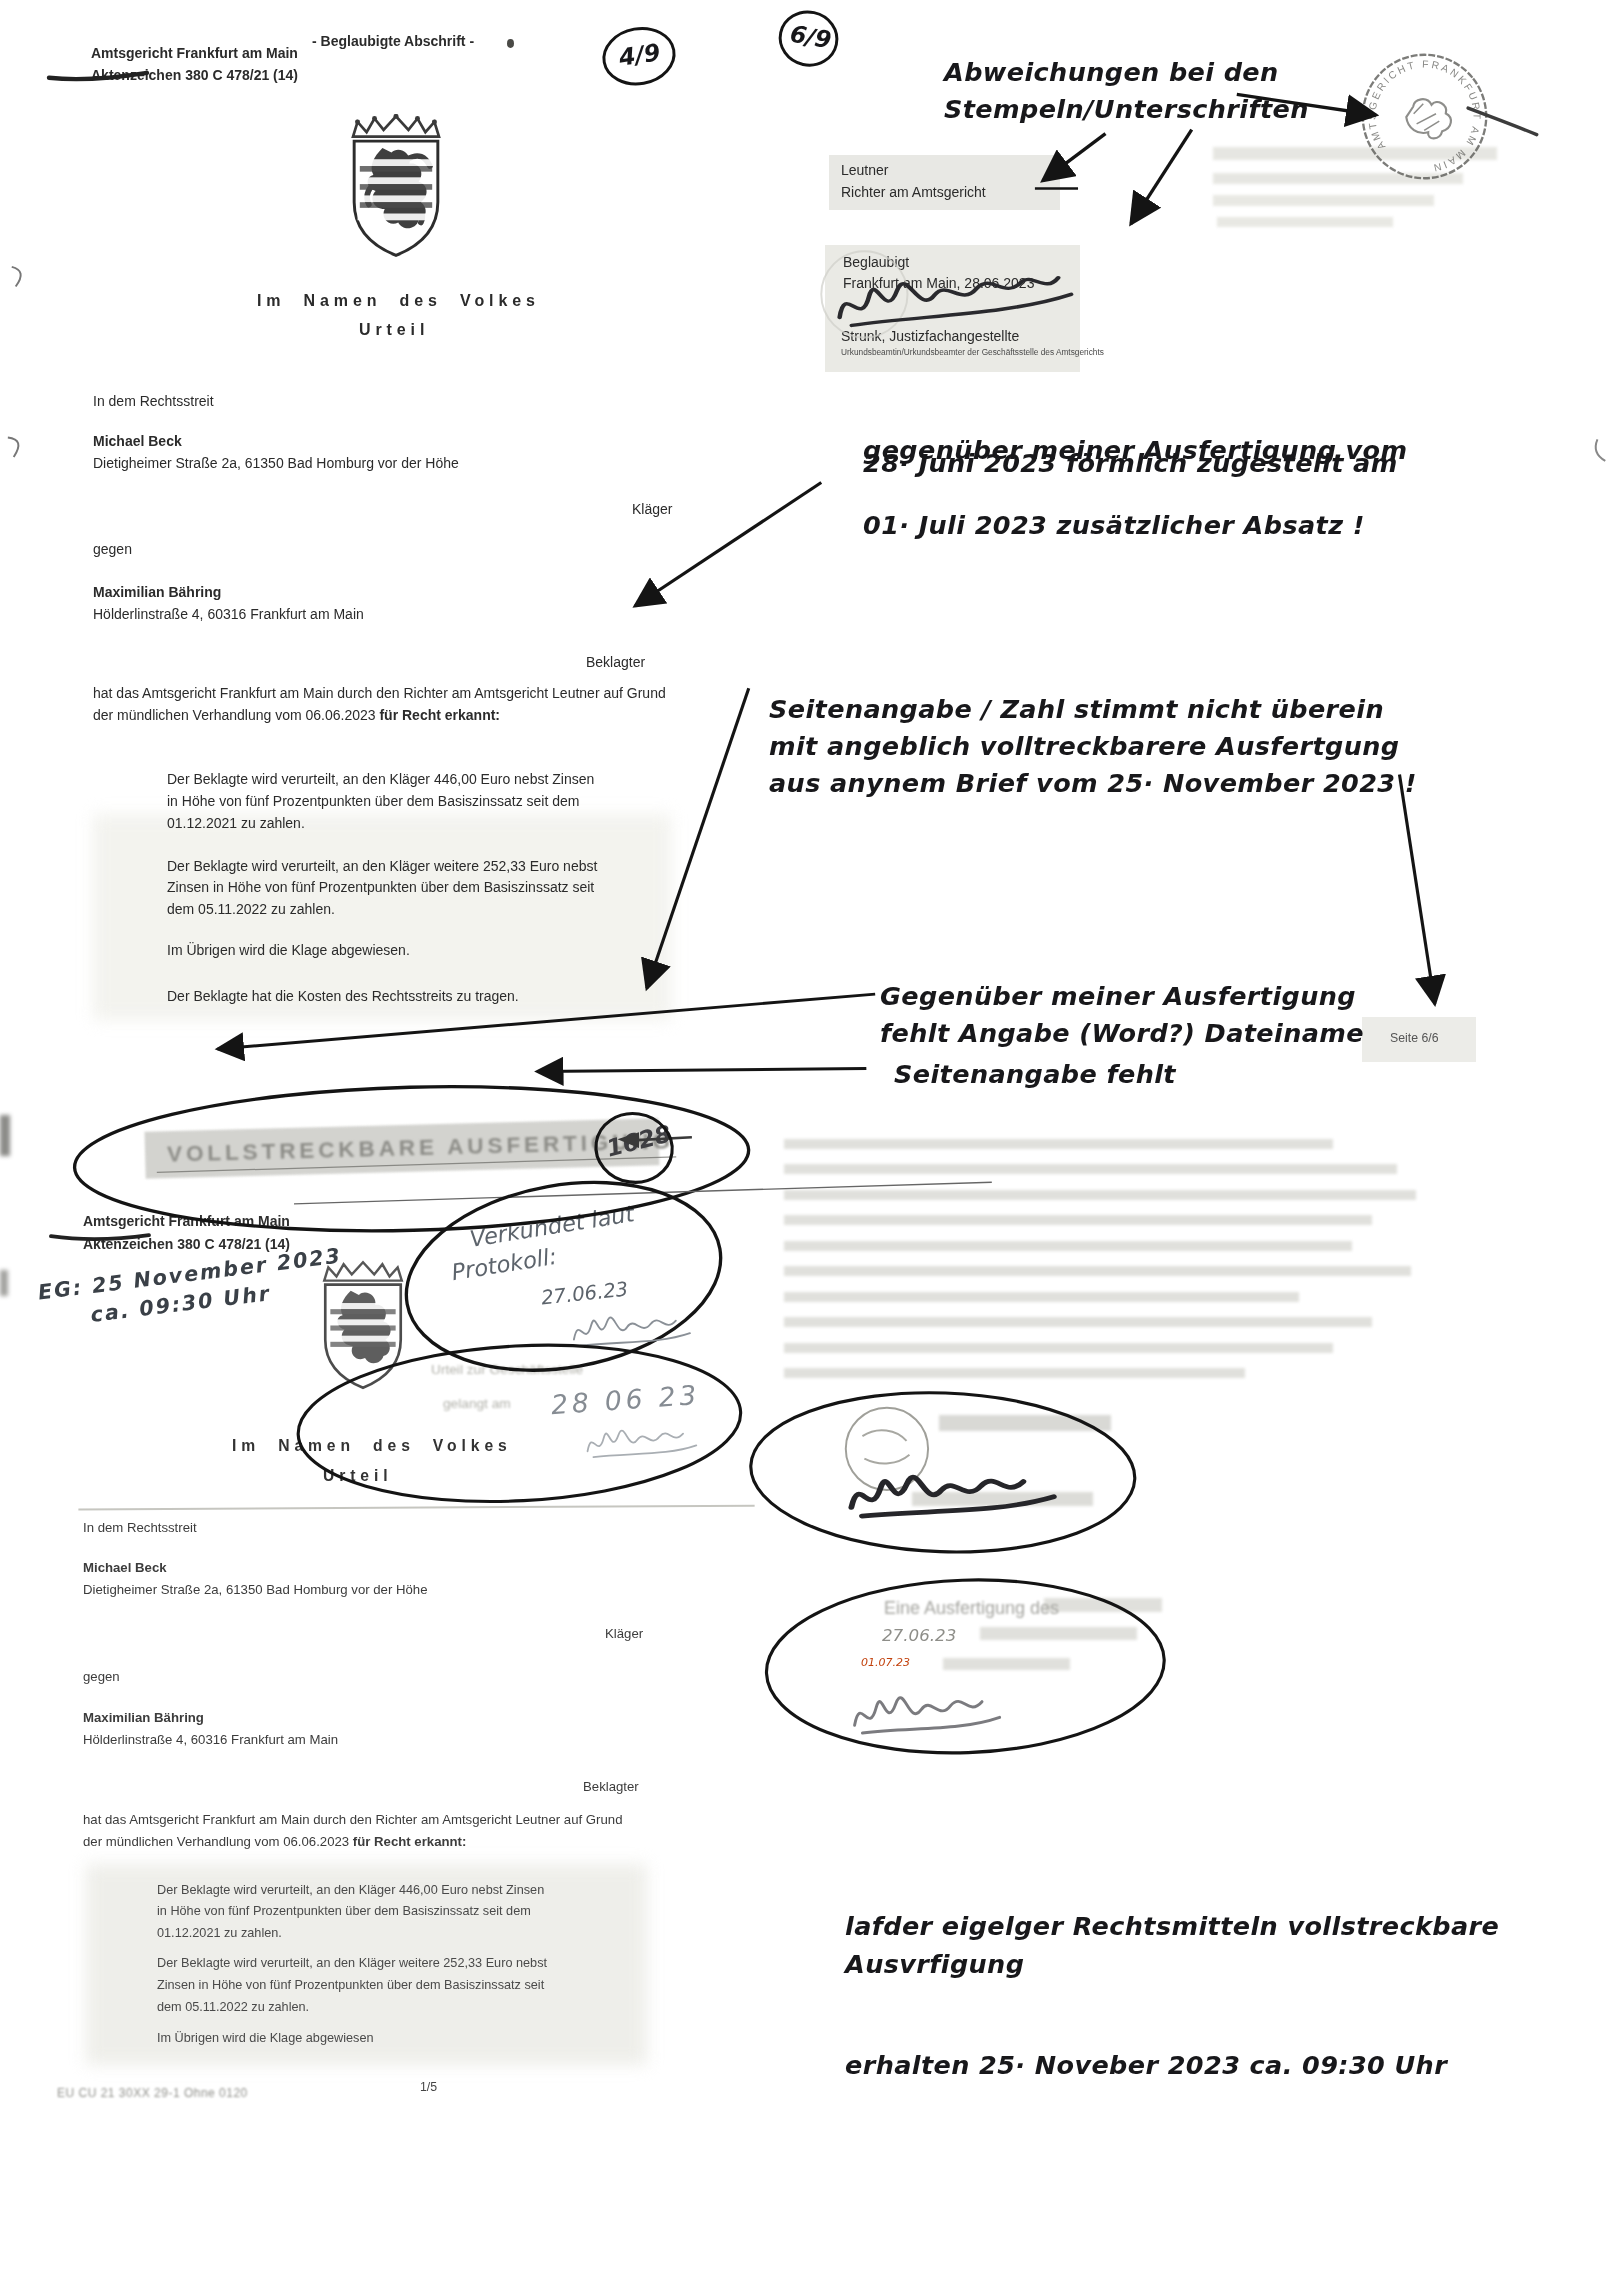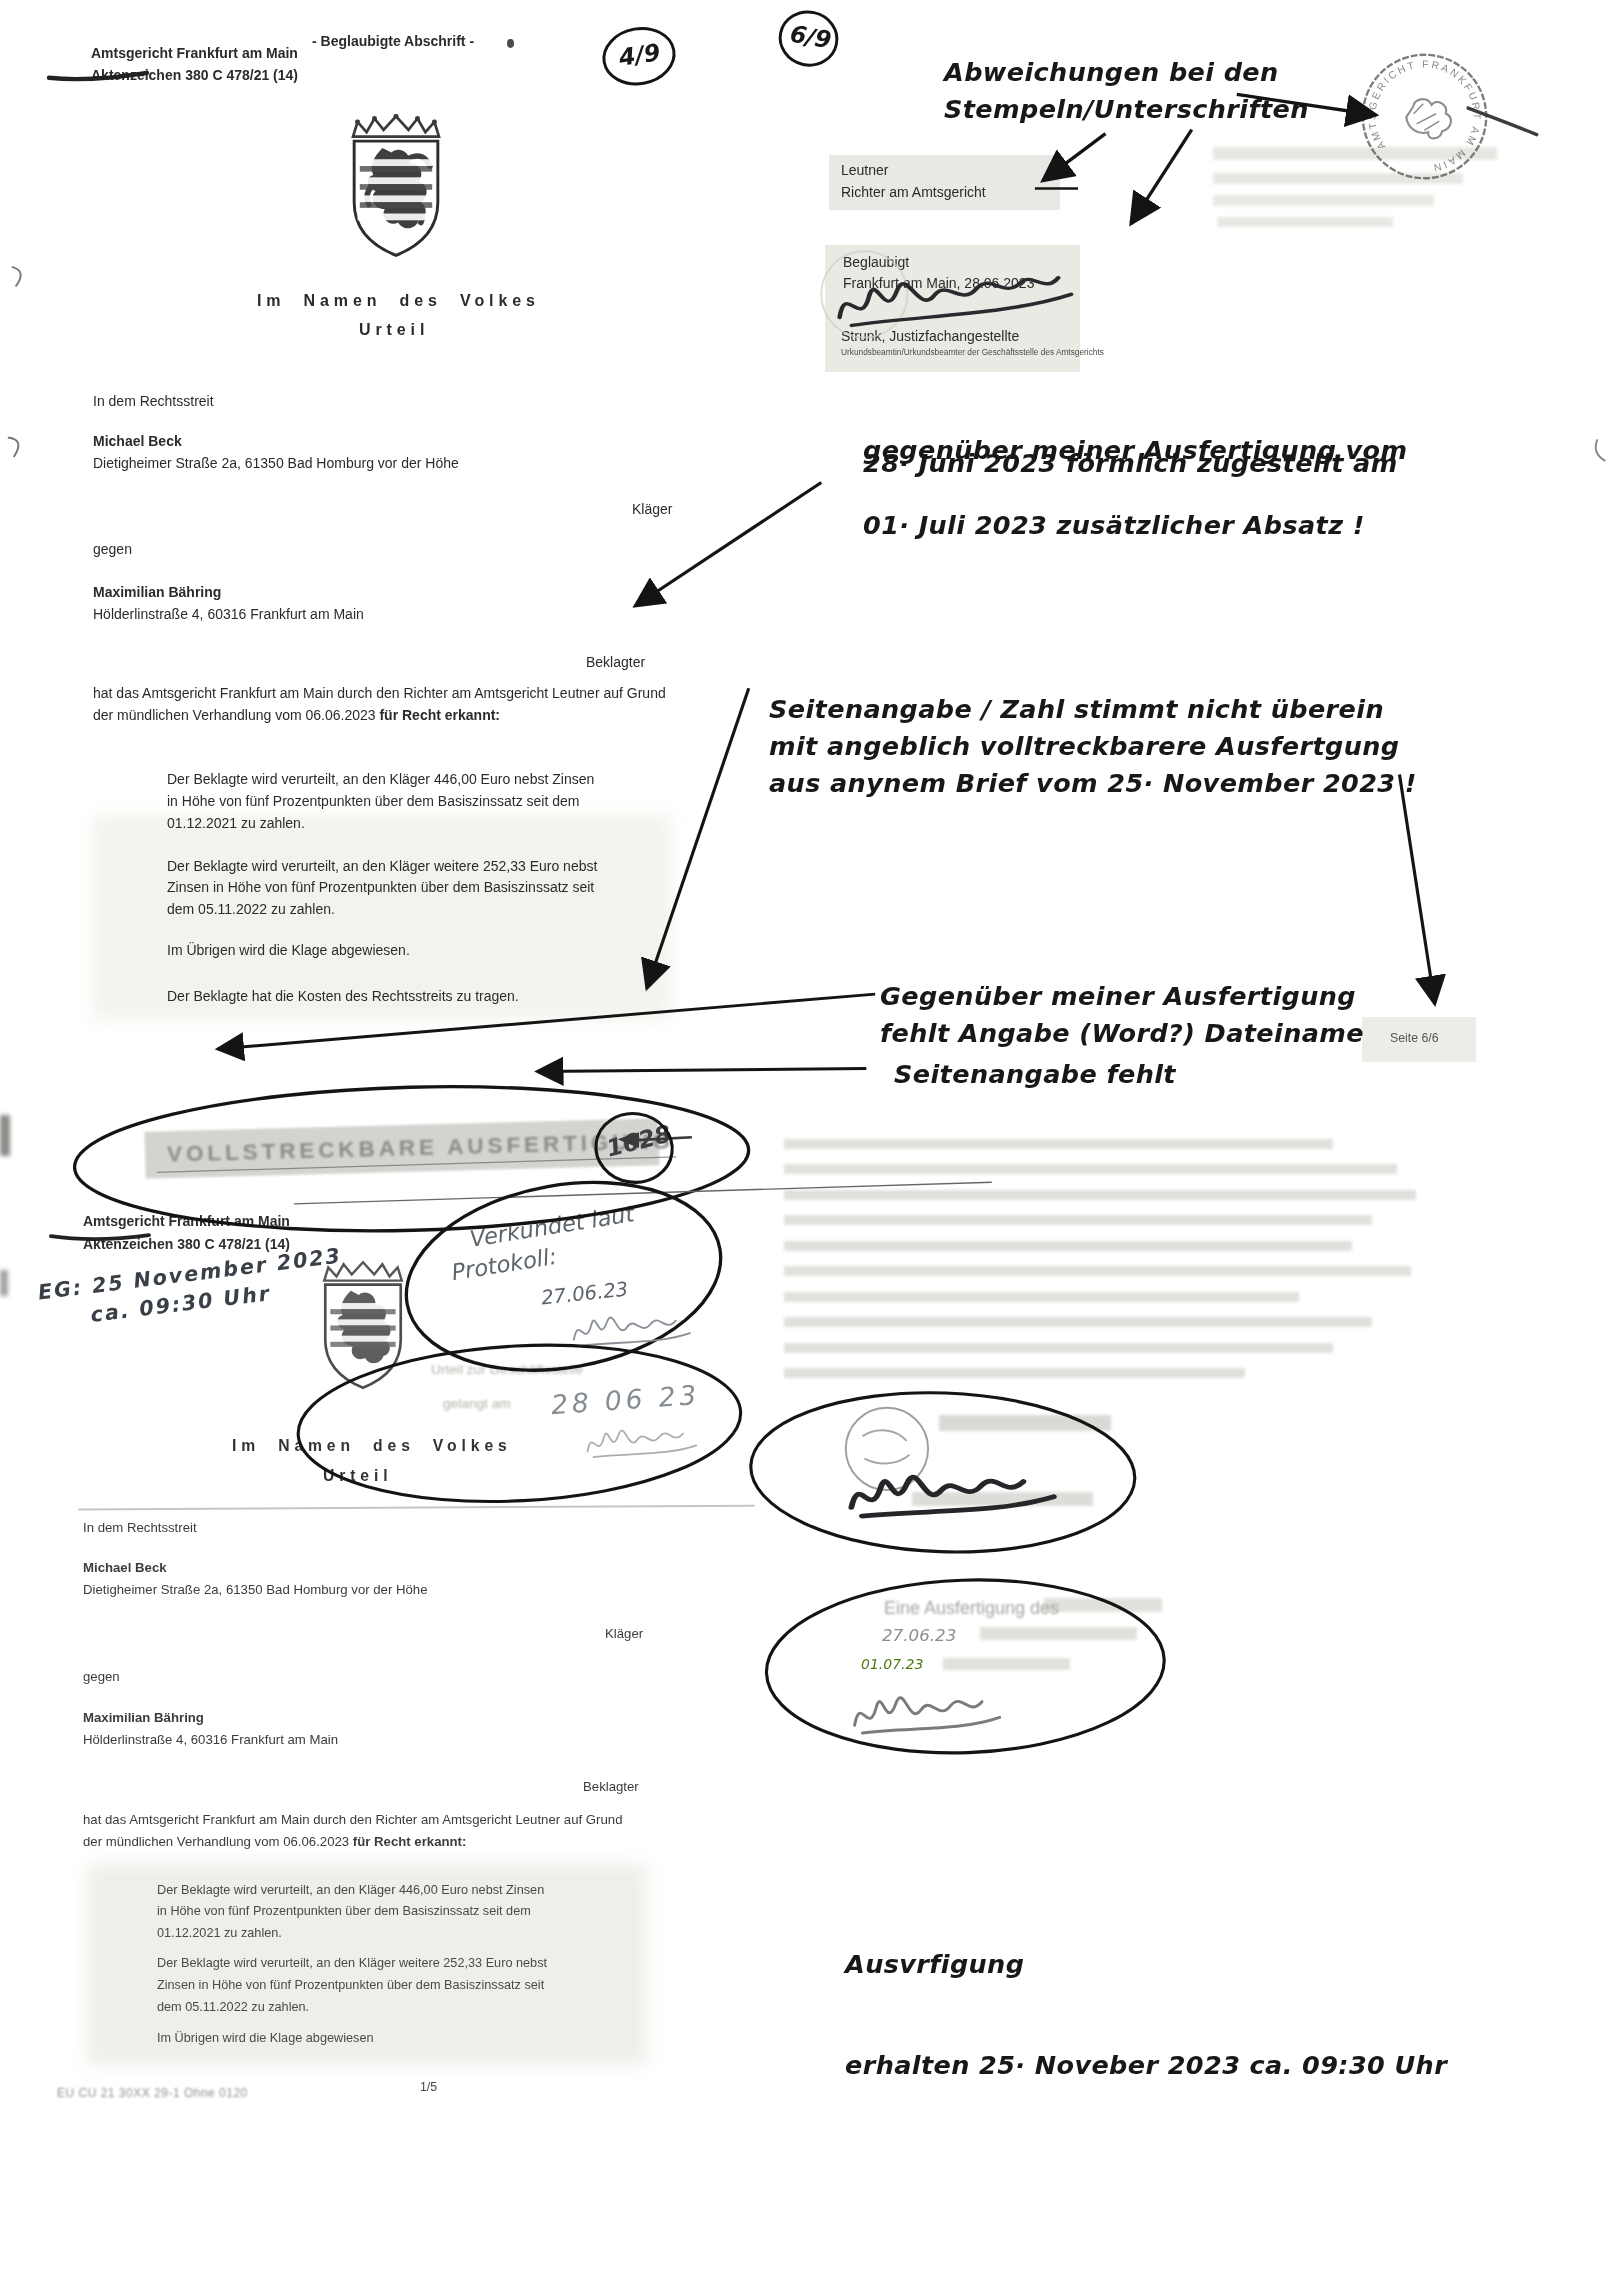--- a/index.html
+++ b/index.html
@@ -170,21 +170,21 @@
 
   <div class="t doc2 sp" style="left:232px;top:1437px;font-size:15.7px;color:#333333;">Im Namen des Volkes</div>
   <div class="t doc2 sp" style="left:323px;top:1467px;font-size:15.7px;color:#333333;">Urteil</div>
 
   <div class="bar" style="left:939px;top:1415px;width:172px;height:15.7px;background:#d0d0cb;"></div>
   <div class="bar" style="left:912px;top:1492px;width:181px;height:13.7px;background:#d4d4cf;"></div>
   <div class="t faint blurtxt" style="left:884px;top:1598px;font-size:18px;color:#a5a5a0;">Eine Ausfertigung des</div>
   <div class="bar" style="left:1044px;top:1598px;width:118px;height:13.7px;"></div>
   <div class="t" style="left:882px;top:1625px;font-family:'DejaVu Sans',sans-serif;font-style:italic;font-size:16.7px;color:#8e8e89;z-index:3;">27.06.23</div>
   <div class="bar" style="left:980px;top:1627px;width:157px;height:12.7px;"></div>
-  <div class="t" style="left:861px;top:1656px;font-family:'DejaVu Sans',sans-serif;font-style:italic;font-size:14px;color:#4d7c0f;z-index:3;text-align:center;">01.07.23</div>
+  <div class="t" style="left:861px;top:1656px;font-family:'DejaVu Sans',sans-serif;font-style:italic;font-size:11px;color:#c2410c;z-index:3;text-align:center;">01.07.23</div>
   <div class="bar" style="left:943px;top:1658px;width:127px;height:11.8px;"></div>
 
   <div class="t doc2" style="left:83px;top:1520px;">In dem Rechtsstreit</div>
   <div class="t doc2 b" style="left:83px;top:1560px;">Michael Beck</div>
   <div class="t doc2" style="left:83px;top:1582px;">Dietigheimer Straße 2a, 61350 Bad Homburg vor der Höhe</div>
   <div class="t doc2" style="left:605px;top:1626px;">Kläger</div>
   <div class="t doc2" style="left:83px;top:1669px;">gegen</div>
   <div class="t doc2 b" style="left:83px;top:1710px;">Maximilian Bähring</div>
   <div class="t doc2" style="left:83px;top:1732px;">Hölderlinstraße 4, 60316 Frankfurt am Main</div>
   <div class="t doc2" style="left:583px;top:1779px;">Beklagter</div>
@@ -195,20 +195,21 @@
   <div class="t doc2" style="left:157px;top:1904px;font-size:12.7px;color:#4a4a4a;">in Höhe von fünf Prozentpunkten über dem Basiszinssatz seit dem</div>
   <div class="t doc2" style="left:157px;top:1926px;font-size:12.7px;color:#4a4a4a;">01.12.2021 zu zahlen.</div>
   <div class="t doc2" style="left:157px;top:1956px;font-size:12.7px;color:#4a4a4a;">Der Beklagte wird verurteilt, an den Kläger weitere 252,33 Euro nebst</div>
   <div class="t doc2" style="left:157px;top:1978px;font-size:12.7px;color:#4a4a4a;">Zinsen in Höhe von fünf Prozentpunkten über dem Basiszinssatz seit</div>
   <div class="t doc2" style="left:157px;top:2000px;font-size:12.7px;color:#4a4a4a;">dem 05.11.2022 zu zahlen.</div>
   <div class="t doc2" style="left:157px;top:2031px;font-size:12.7px;color:#4a4a4a;">Im Übrigen wird die Klage abgewiesen</div>
 
   <div class="t blurtxt" style="left:57px;top:2086px;font-size:12px;letter-spacing:0.5px;color:#90908b;z-index:3;">EU CU 21 30XX 29-1 Ohne 0120</div>
   <div class="t doc2" style="left:420px;top:2080px;font-size:12.3px;color:#454545;">1/5</div>
 
+  <div class="t hw hw-big" style="left:845px;top:1911px;">lafder eigelger Rechtsmitteln vollstreckbare</div>
   <div class="t hw hw-big" style="left:845px;top:1949px;">Ausvrfigung</div>
   <div class="t hw hw-big" style="left:845px;top:2050px;">erhalten 25· Noveber 2023 ca. 09:30 Uhr</div>
 
   <svg class="overlay" width="1620" height="2292" viewBox="0 0 1653 2338">
     <defs>
       <marker id="ah" markerWidth="12" markerHeight="10" refX="9" refY="5" orient="auto">
         <polygon points="0,0 10,5 0,10" fill="#141414"></polygon>
       </marker>
     </defs>
 

